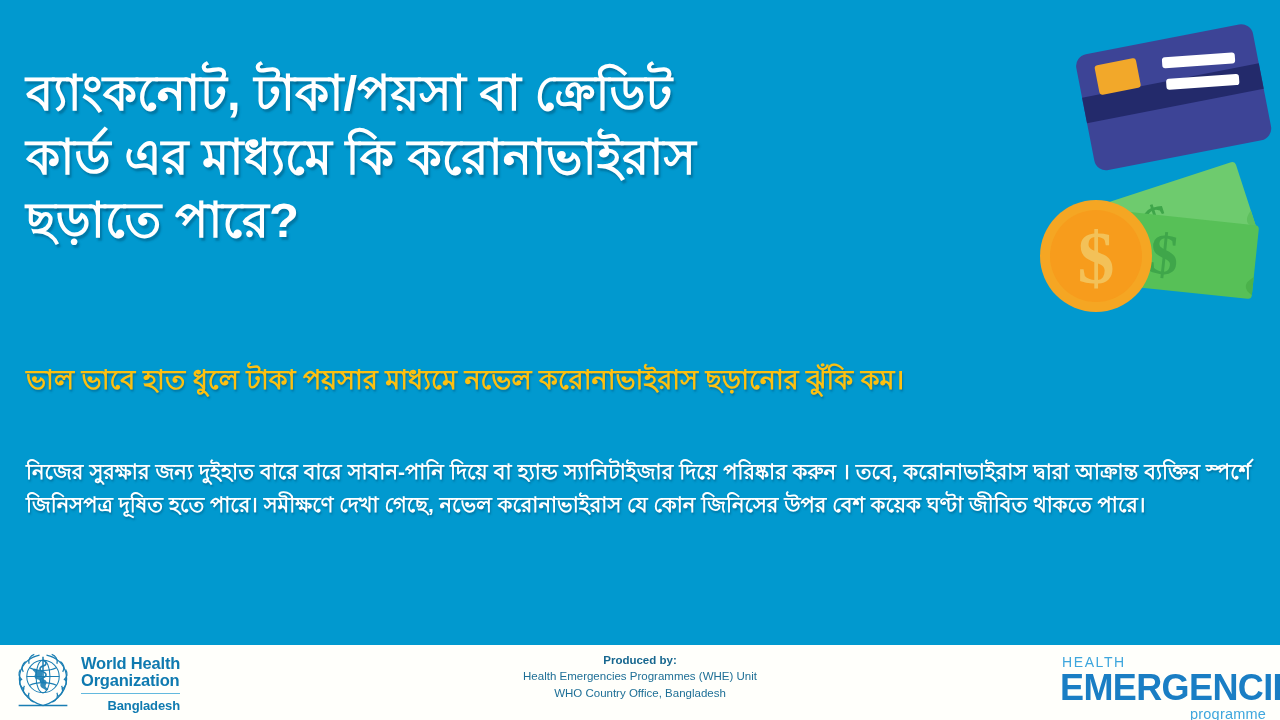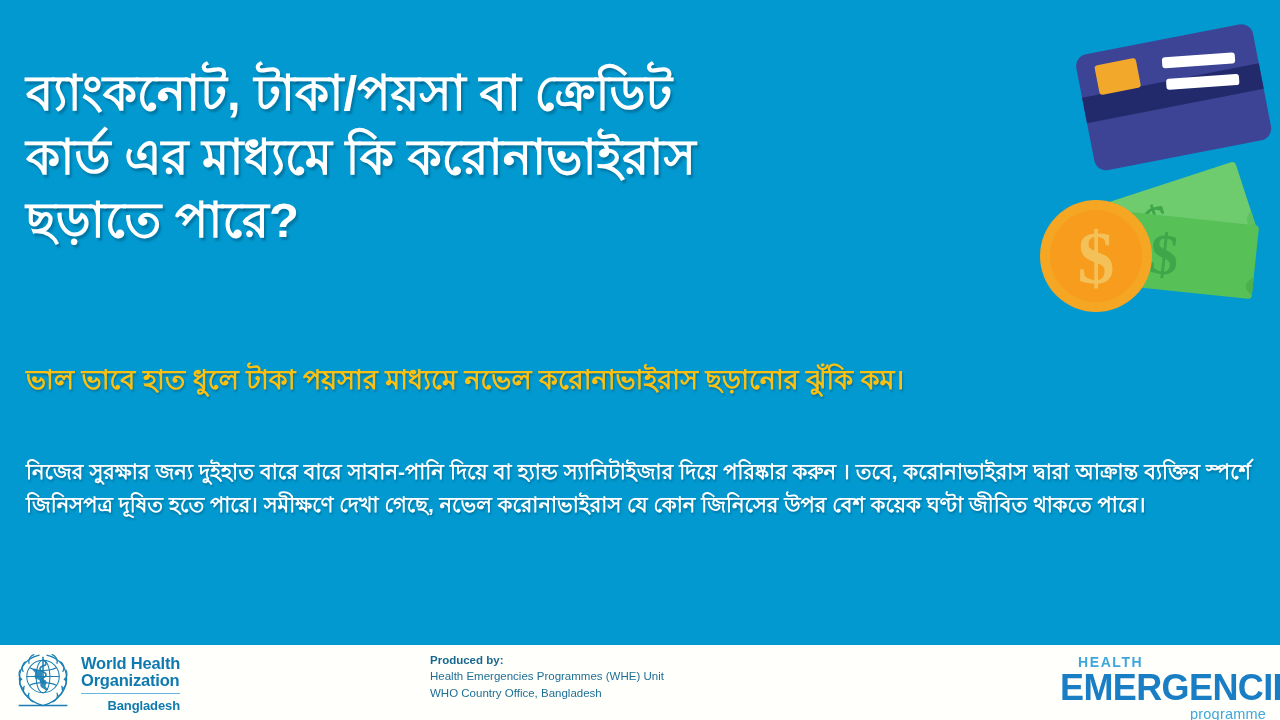--- a/index.html
+++ b/index.html
@@ -124,41 +124,42 @@
     font-size: 13px;
     text-align: right;
     letter-spacing: -0.1px;
   }
 
   .credit-block {
     position: absolute;
     left: 50%;
     transform: translateX(-50%);
     top: 7px;
+    text-align: center;
     color: #1e6f96;
     font-size: 11.5px;
     line-height: 1.42;
     width: 420px;
   }
   .credit-block .cap { font-weight: bold; color: #17678f; }
 
   .he-logo {
     position: absolute;
     right: 14px;
     top: 10px;
     text-align: left;
     width: 206px;
   }
   .he-health {
     color: #3ea6dd;
     font-size: 14px;
-    font-weight: bold;
+    font-weight: normal;
     letter-spacing: 1.6px;
     line-height: 1;
-    margin-left: 18px;
+    margin-left: 2px;
   }
   .he-emerg {
     color: #1a7ec4;
     font-size: 36px;
     font-weight: bold;
     letter-spacing: -0.6px;
     line-height: 1.02;
     margin-top: 1px;
   }
   .he-prog {

